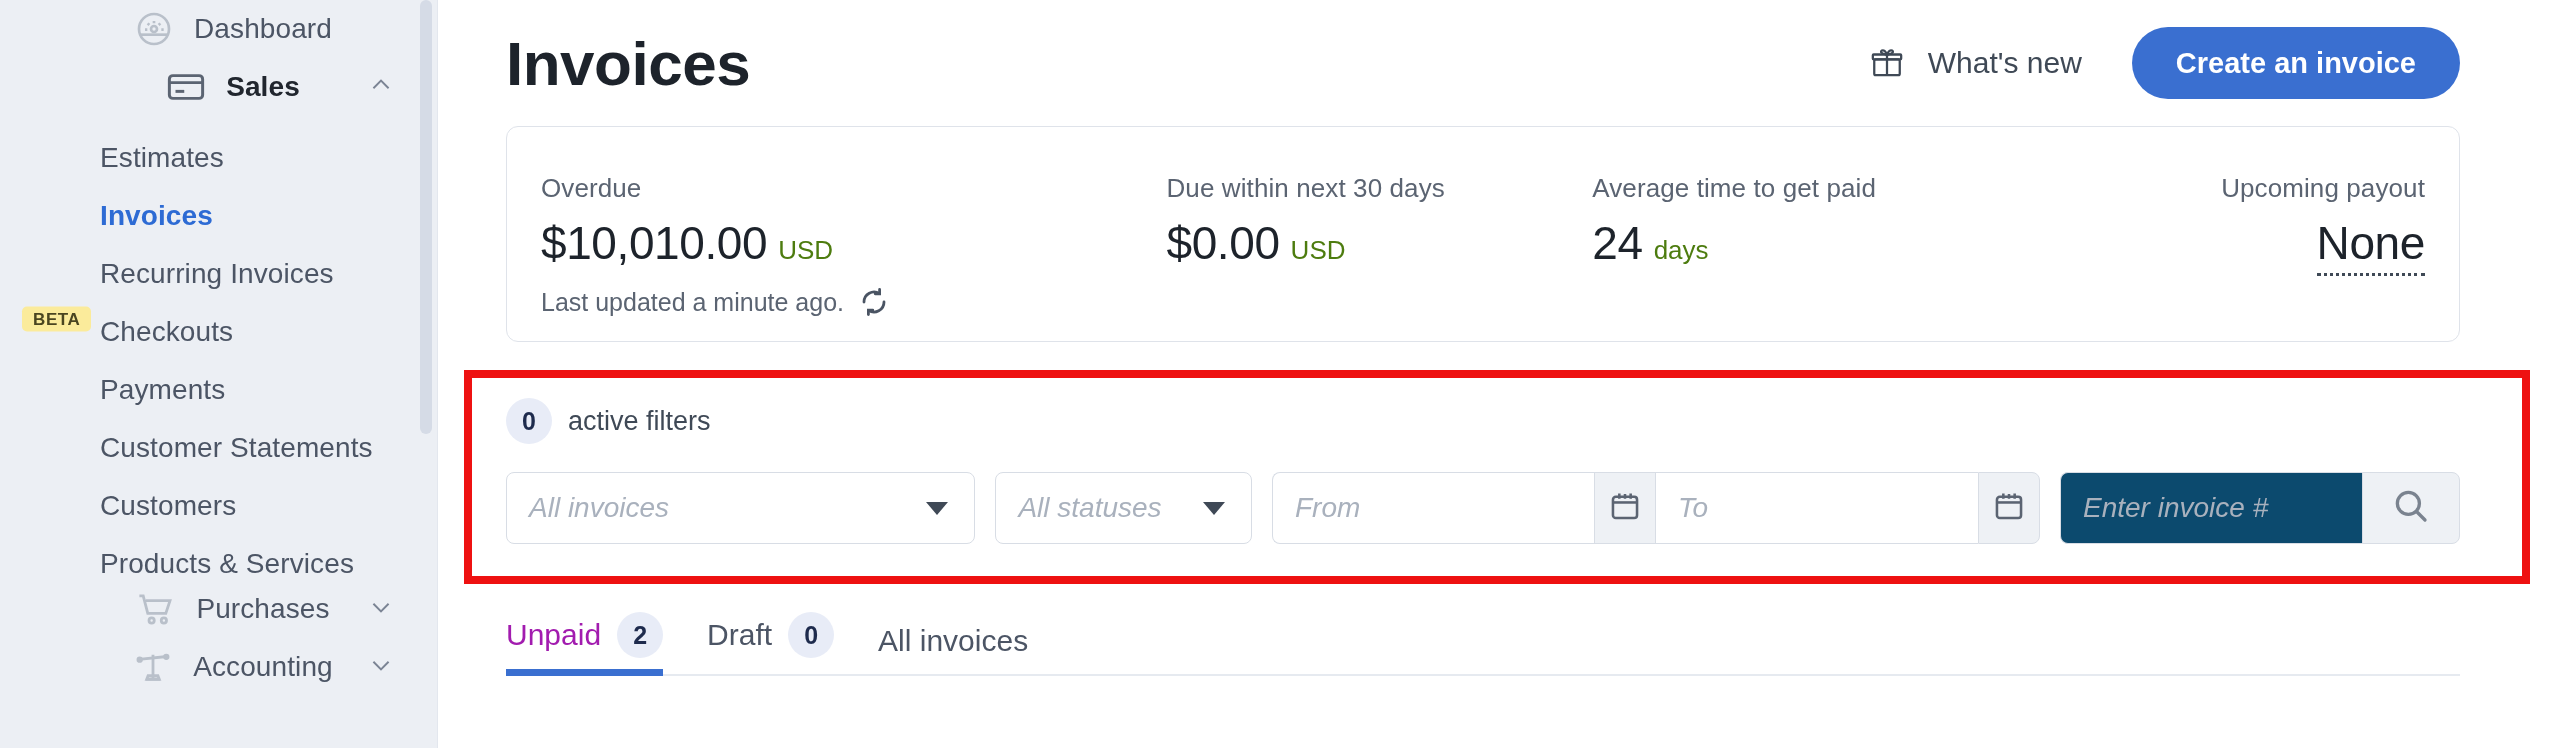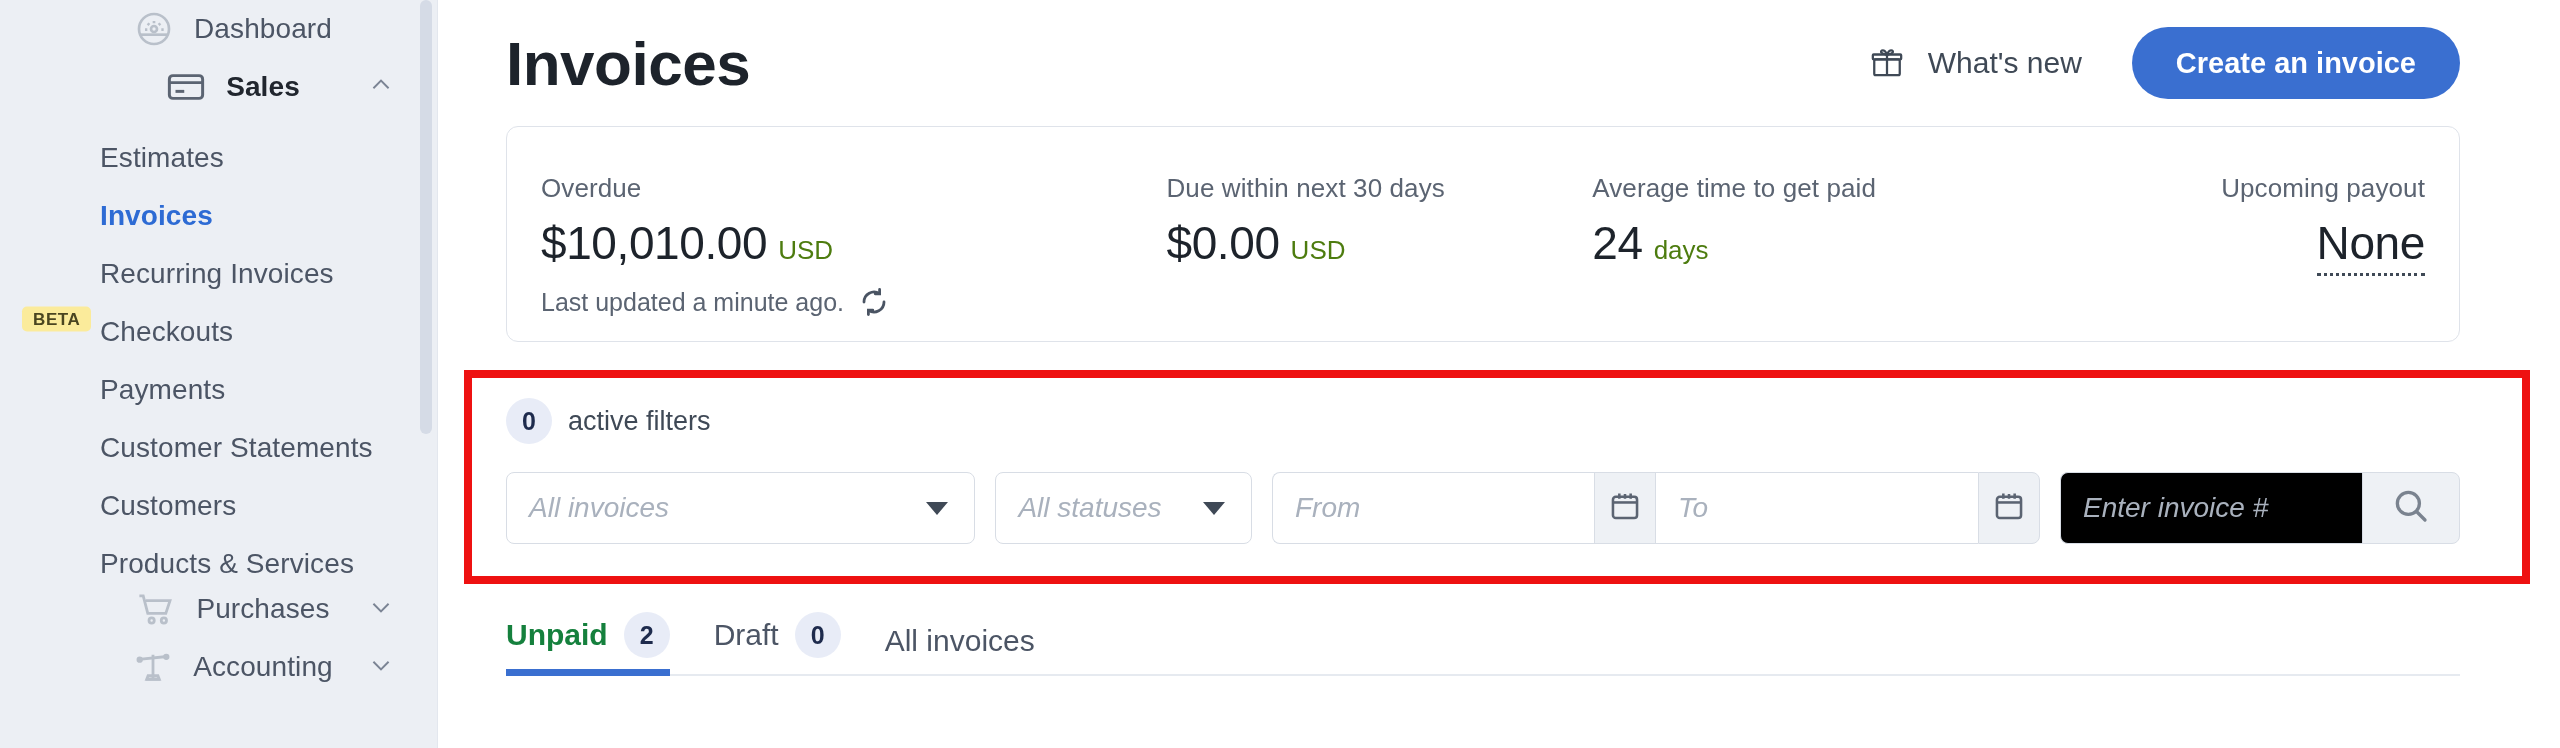--- a/index.html
+++ b/index.html
@@ -250,21 +250,21 @@
     color: #5b6472;
     cursor: pointer;
   }
   .cal-btn.last { border-radius: 0 8px 8px 0; }
   .search-group { display: flex; }
   .search-field {
     width: 302px; height: 72px;
     border: 1px solid #d8dde5;
     border-right: none;
     border-radius: 8px 0 0 8px;
-    background: #000000;
+    background: #0c4a6e;
     display: flex; align-items: center;
   }
   .search-btn {
     width: 98px; height: 72px;
     background: #eef1f5;
     border: 1px solid #d8dde5;
     border-radius: 0 8px 8px 0;
     display: flex; align-items: center; justify-content: center;
     color: #7a838f;
     cursor: pointer;
@@ -278,21 +278,21 @@
     border-bottom: 2px solid #e6eaf0;
     height: 72px;
   }
   .tab {
     display: flex; align-items: center; gap: 16px;
     padding-bottom: 16px;
     position: relative;
     cursor: pointer;
   }
   .tab-label { font-size: 30px; color: #4c5565; }
-  .tab.active .tab-label { color: #15803d; font-weight: bold; }
+  .tab.active .tab-label { color: #a21caf; font-weight: normal; }
   .tab-count {
     width: 46px; height: 46px;
     border-radius: 23px;
     background: #e8ecf7;
     color: #1e2b4d;
     font-size: 25px;
     font-weight: bold;
     display: flex; align-items: center; justify-content: center;
   }
   .tab.active::after {

